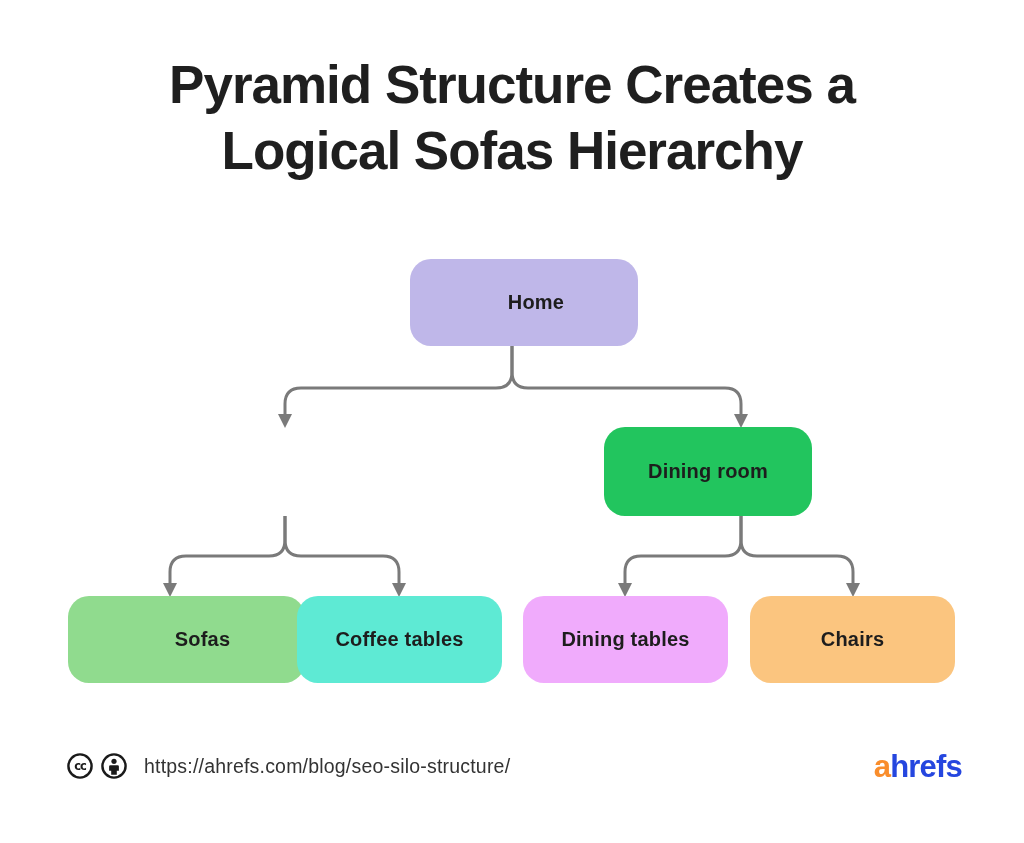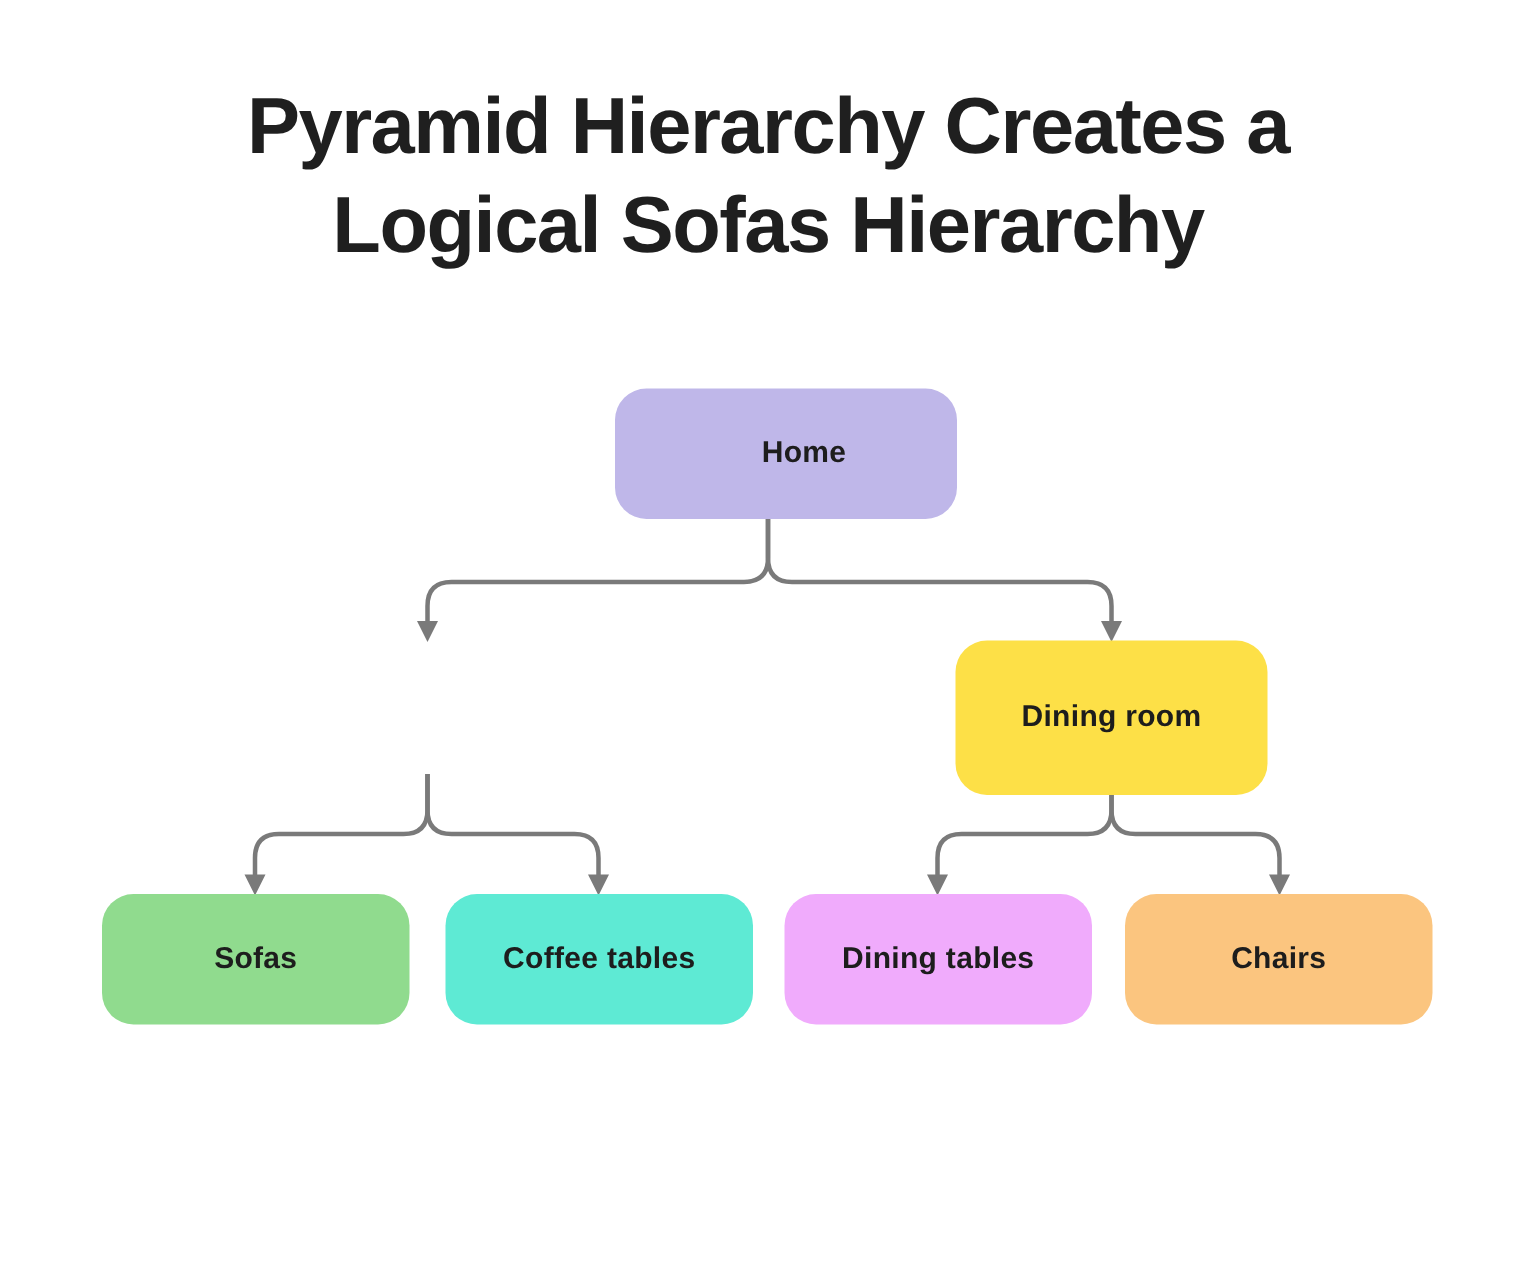--- a/index.html
+++ b/index.html
@@ -40,22 +40,22 @@
     align-items: center;
     justify-content: center;
     border-radius: 21px;
     font-size: 20px;
     font-weight: 700;
     color: #1d1d1d;
     letter-spacing: 0.2px;
   }
   .node-home          { left: 410px; top: 259px; width: 204px; height: 87px; background: #bfb7e9; padding-left: 24px; }
   .node-living-room   { left: 183px; top: 427px; width: 204px; height: 89px; background: #90db8e; }
-  .node-dining-room   { left: 637px; top: 427px; width: 208px; height: 103px; background: #fde047; }
-  .node-sofas         { left:  68px; top: 596px; width: 205px; height: 87px; background: #90db8e; }
+  .node-dining-room   { left: 604px; top: 427px; width: 208px; height: 89px; background: #22c55e; }
+  .node-sofas         { left:  68px; top: 596px; width: 205px; height: 87px; background: #90db8e; padding-left: 32px; }
   .node-coffee-tables { left: 297px; top: 596px; width: 205px; height: 87px; background: #5eead4; }
   .node-dining-tables { left: 523px; top: 596px; width: 205px; height: 87px; background: #f0abfc; }
   .node-chairs        { left: 750px; top: 596px; width: 205px; height: 87px; background: #fbc57f; text-align: center; }
 
   
   .footer {
     position: absolute;
     left: 66px;
     right: 62px;
     top: 748px;
@@ -84,21 +84,21 @@
   }
   .logo .logo-a    { color: #f98d2c; }
   .logo .logo-rest { color: #2546df; }
 </style>
 </head>
 <body>
 
 <div class="canvas">
 
   <div class="title">
-    <div>Pyramid Hierarchy Creates a</div>
+    <div>Pyramid Structure Creates a</div>
     <div>Logical Sofas Hierarchy</div>
   </div>
 
   <svg class="edges" width="1024" height="843" viewBox="0 0 1024 843">
     <g stroke="#7a7a7a" stroke-width="3" fill="none">
 
       <path d="M512,346 V372 Q512,388 496,388 H301 Q285,388 285,404 V415"></path>
 
       <path d="M512,346 V372 Q512,388 528,388 H725 Q741,388 741,404 V415"></path>
 
@@ -132,14 +132,31 @@
   <div class="node node-coffee-tables">
     <span>Coffee tables</span>
   </div>
   <div class="node node-dining-tables">
     <span>Dining tables</span>
   </div>
   <div class="node node-chairs">
     <span>Chairs</span>
   </div>
 
+  <div class="footer">
+    <div class="footer-left">
+      <svg class="license-icon" viewBox="0 0 28 28">
+        <circle cx="14" cy="14" r="11.6" fill="none" stroke="#1a1a1a" stroke-width="2.4"></circle>
+        <text x="14" y="18.4" text-anchor="middle" font-family="DejaVu Sans, sans-serif" font-size="11.5" font-weight="bold" letter-spacing="-1" fill="#1a1a1a">cc</text>
+      </svg>
+      <svg class="license-icon" viewBox="0 0 28 28">
+        <circle cx="14" cy="14" r="11.6" fill="none" stroke="#1a1a1a" stroke-width="2.4"></circle>
+        <circle cx="14" cy="9.3" r="2.6" fill="#1a1a1a"></circle>
+        <path fill="#1a1a1a" d="M10.4,13.2 h7.2 a1.3,1.3 0 0 1 1.3,1.3 v4.3 h-2.1 v4 h-5.6 v-4 h-2.1 v-4.3 a1.3,1.3 0 0 1 1.3,-1.3 Z"></path>
+      </svg>
+      <span class="source-url">https://ahrefs.com/blog/seo-silo-structure/</span>
+    </div>
+    <div class="logo">
+      <span class="logo-a">a</span><span class="logo-rest">hrefs</span>
+    </div>
+  </div>
 
 </div>
 
 </body></html>

